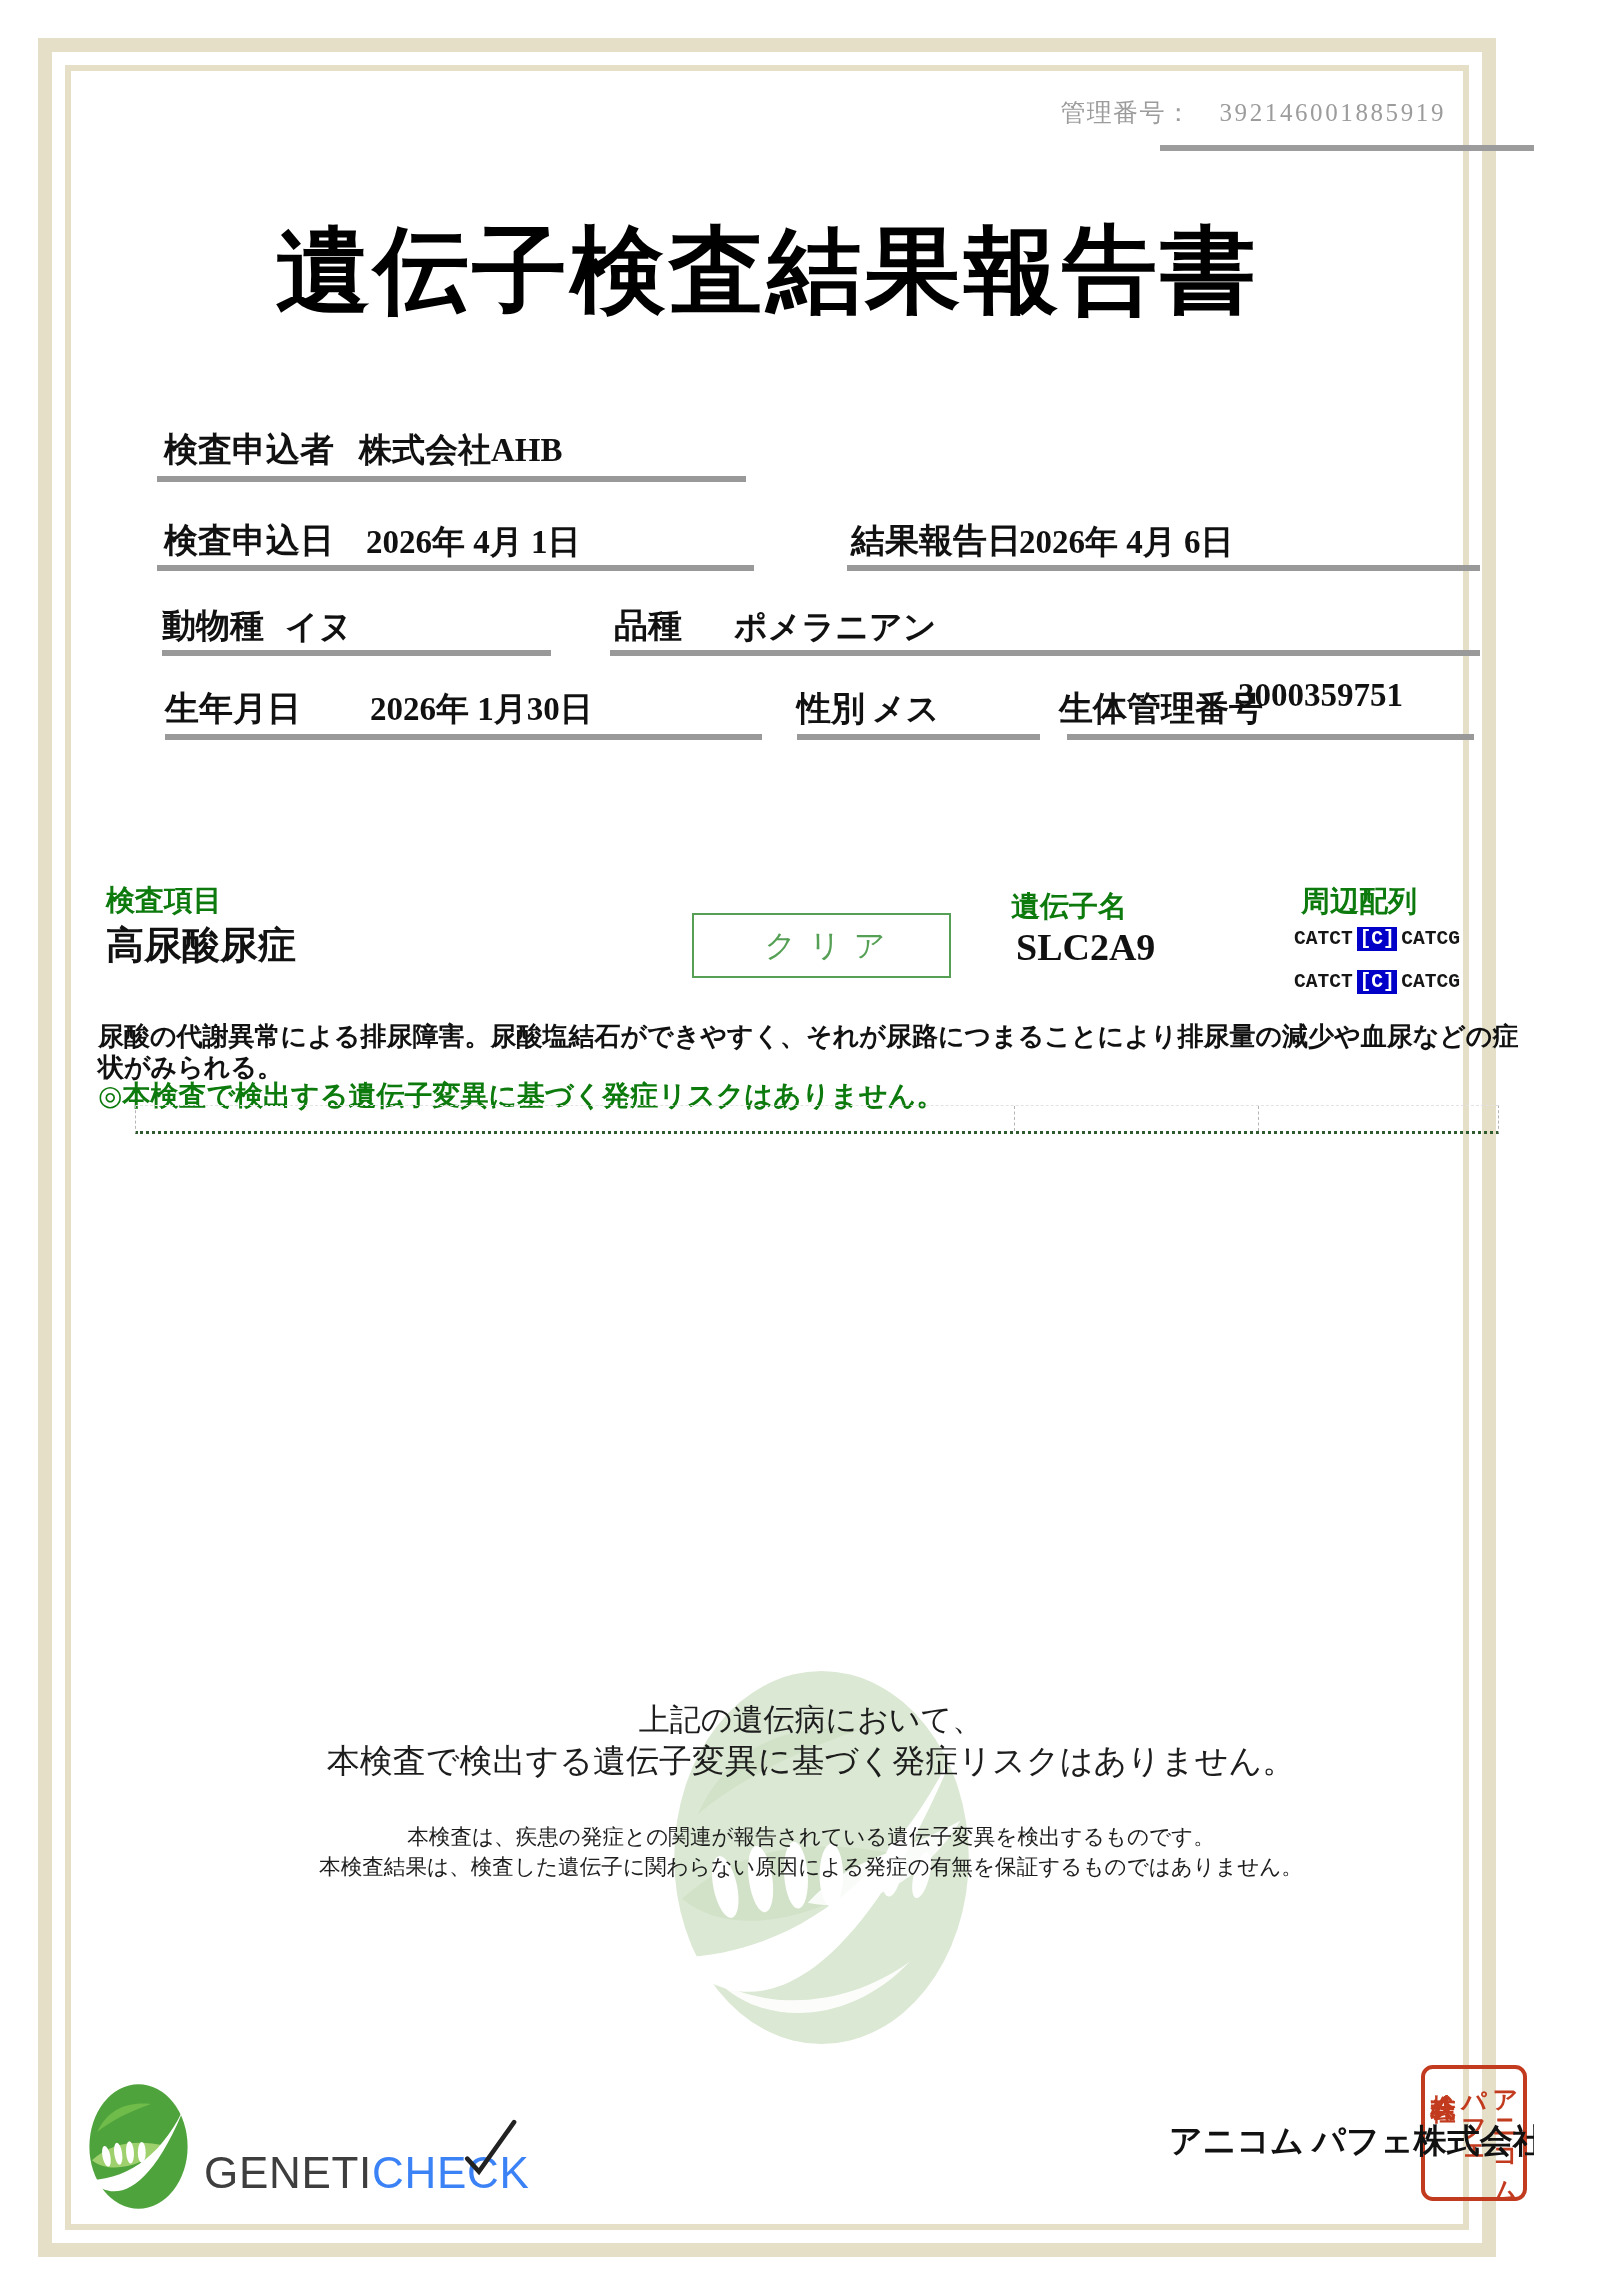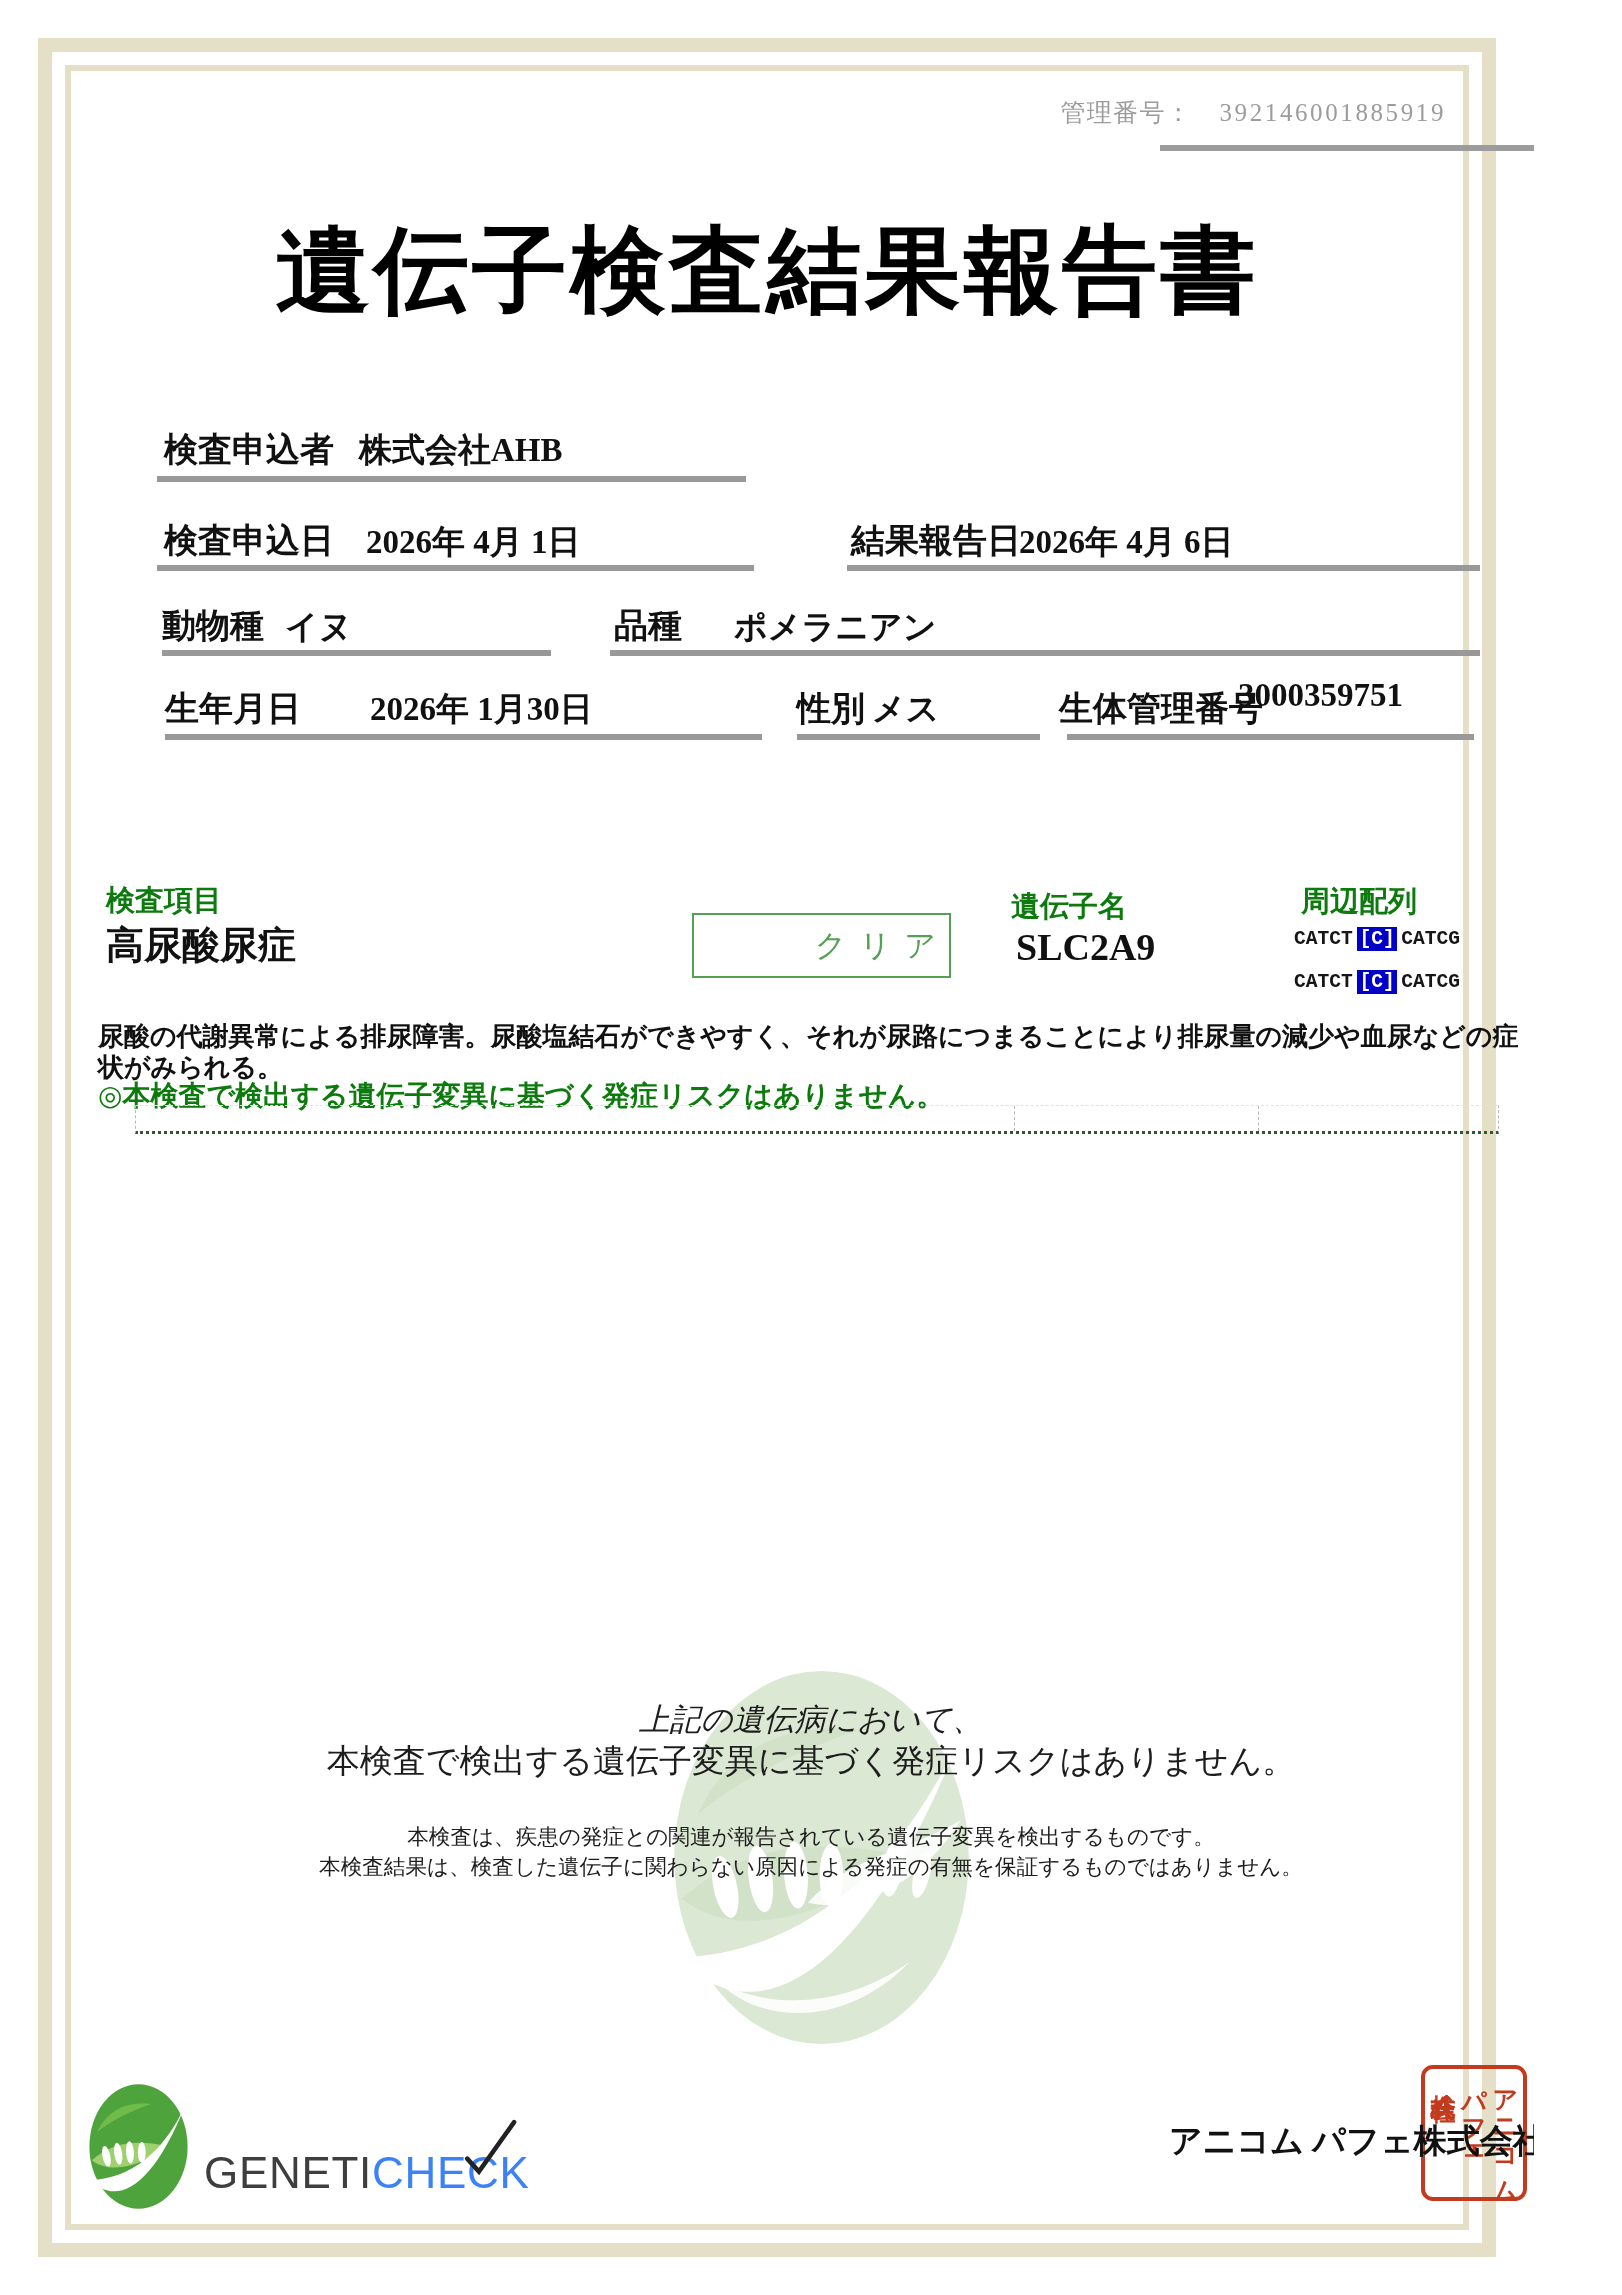--- a/index.html
+++ b/index.html
@@ -16,41 +16,41 @@
   .title { position:absolute; top:208px; left:0; width:100%; text-align:center;
            font-size:95px; font-weight:bold; letter-spacing:3.3px; color:#000; }
 
   .f-label { position:absolute; font-size:34px; font-weight:bold; white-space:nowrap; }
   .f-value { position:absolute; font-size:33px; font-weight:bold; white-space:nowrap; }
   .u { position:absolute; height:5.9px; background:#999999; }
 
   .hdr-green { position:absolute; font-size:29px; font-weight:bold; color:#0c7a0c; white-space:nowrap; }
   .disease { position:absolute; left:106px; top:920px; font-size:38px; font-weight:bold; }
   .clear-box { position:absolute; left:692px; top:913px; width:259px; height:65px;
-               border:2.6px solid #55a055; display:flex; align-items:center; justify-content:flex-end; background:#fff;padding-left:7px; }
+               border:2.6px solid #55a055; display:flex; align-items:center; justify-content:center; background:#fff;padding-left:7px; }
   .clear-box span { color:#55a055; font-size:31px; letter-spacing:13px; padding-left:13px; }
   .gene { position:absolute; left:1016px; top:925px; font-size:38px; font-weight:bold; }
 
   .seq { position:absolute; left:1294px; font-family:"Liberation Mono","DejaVu Sans Mono",monospace;
          font-size:19.6px; font-weight:bold; color:#161616; white-space:nowrap; }
   .seq .allele { background:#0000c8; color:#ffffff; padding:0.7px 2px; margin:0 4.6px; }
 
   .desc { position:absolute; left:98px; top:1021px; width:1433px; font-size:26px; font-weight:bold; line-height:1.2; }
   .risk { position:absolute; left:98px; top:1077px; font-size:28px; font-weight:bold; color:#0c7a0c; }
 
   .dash-table { position:absolute; left:135px; top:1105px; width:1364px; height:29px;
                 border-left:1.3px dashed #b5b5b5; border-right:1.3px dashed #b5b5b5;
                 border-top:1.3px dashed #e2e2e2; border-bottom:3.9px dotted #2e5a2e; }
   .dash-div { position:absolute; top:0; height:100%; width:0; border-left:1.3px dashed #b5b5b5; }
 
   .wm { position:absolute; left:661px; top:1667px; width:321px; height:381px; }
 
   .st { position:absolute; left:0; width:1622px; text-align:center;
         font-family:"Liberation Sans","DejaVu Sans",sans-serif; color:#1d1d1d; white-space:nowrap; }
-  .st1 { top:1699px; font-size:31px;font-style:italic; }
+  .st1 { top:1699px; font-size:31px; }
   .st2 { top:1739px; font-size:33px;text-align:center; }
   .sm1 { top:1822px; font-size:21.6px; }
   .sm2 { top:1852px; font-size:21.6px; }
 
   .logo-mark { position:absolute; left:88px; top:2083px; width:101px; height:127px; }
   .logo-text { position:absolute; left:204px; top:2148px; font-family:"Liberation Sans","DejaVu Sans",sans-serif;
                font-size:44px; letter-spacing:0.7px; color:#3e3e3e; white-space:nowrap; }
   .logo-text .green { color:#3b82f6; }
   .logo-check { position:absolute; left:462px; top:2118px; width:56px; height:63px; }
 

